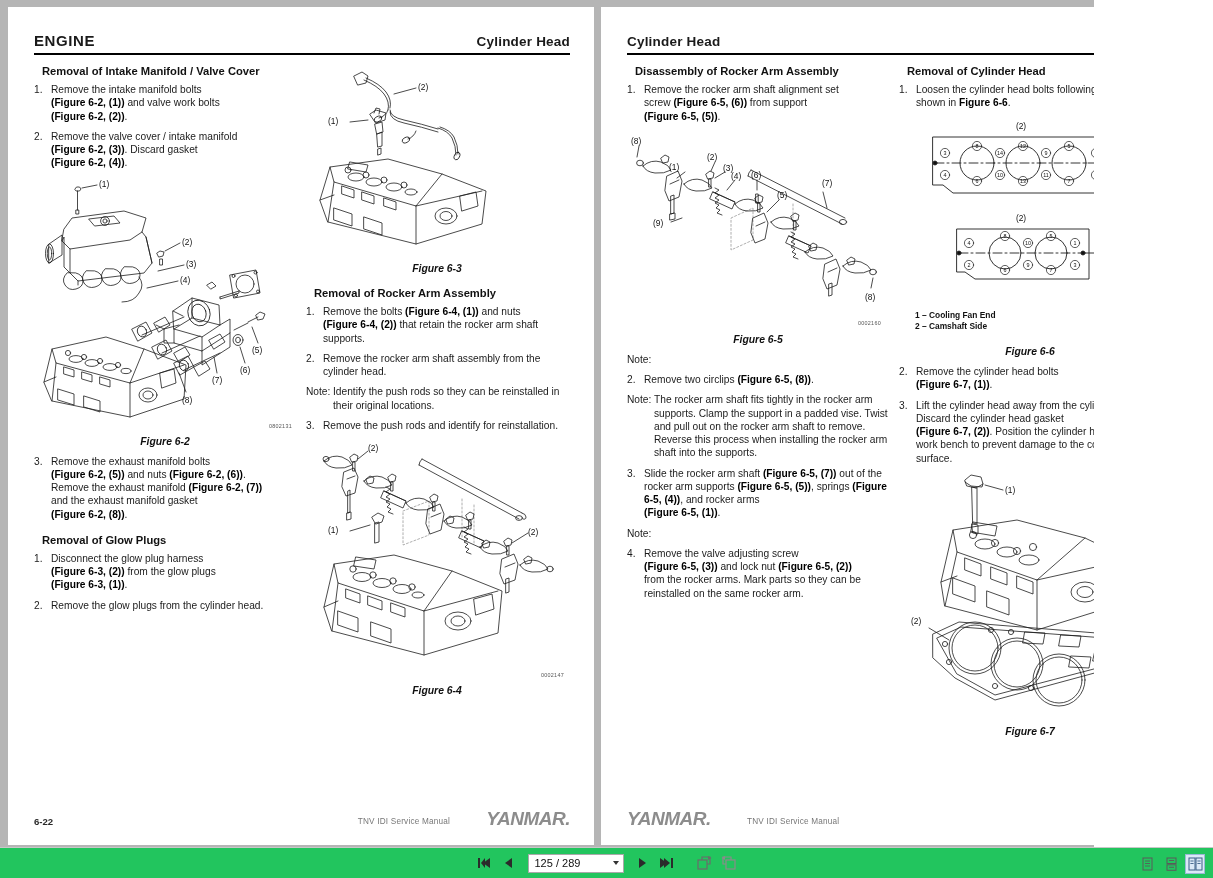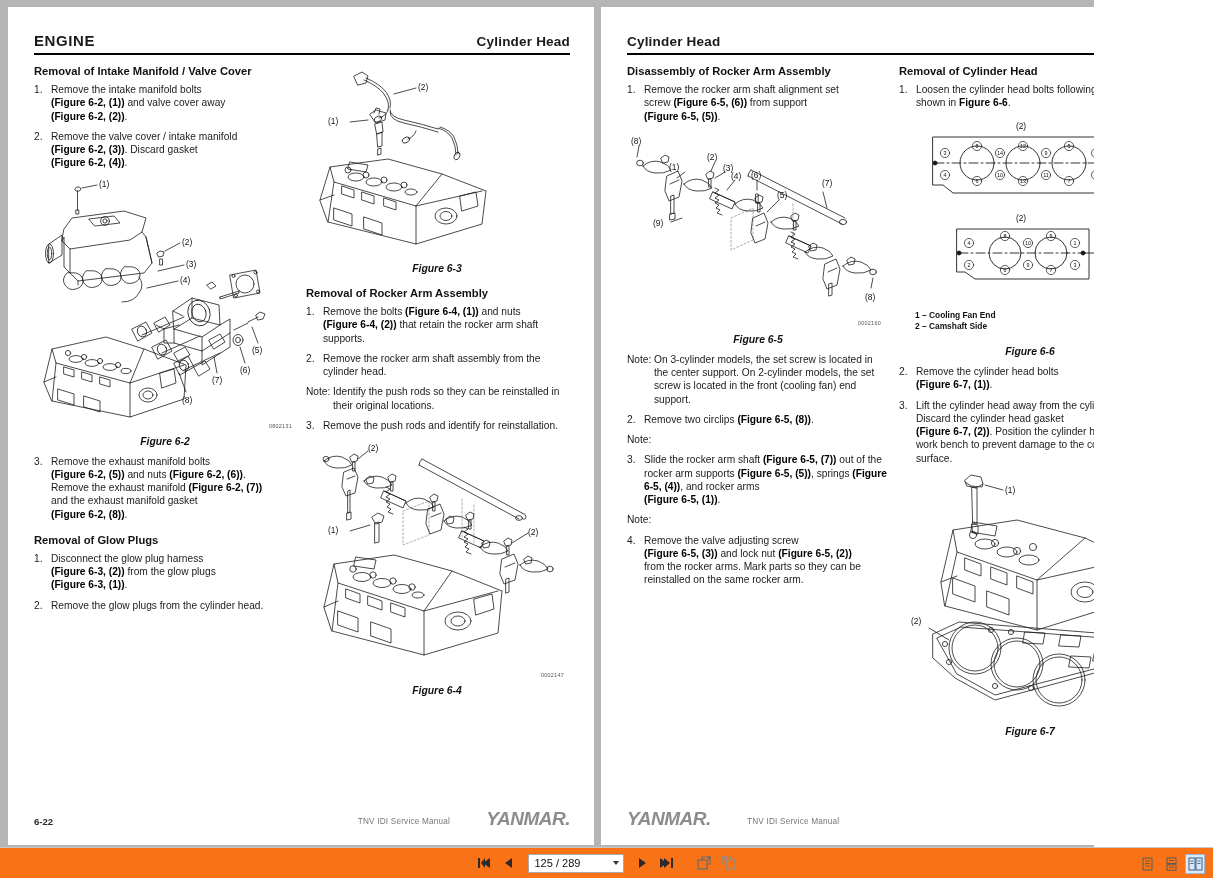--- a/index.html
+++ b/index.html
@@ -68,21 +68,21 @@
     top: 0;
     width: 262px;
   }
   .col.c1 { left: 0; }
   .col.c2 { left: 272px; }
 
   h3.sec {
     font-size: 11.2px;
     font-weight: bold;
     color: #111;
-    margin: 0 0 5px 0;
+    margin: 0 0 5px 8px;
     line-height: 1.25;
   }
   h3.sec.spaced { margin-top: 12px; }
 
   .step {
     display: flex;
     font-size: 10.2px;
     line-height: 1.30;
     color: #1b1b1b;
     margin-bottom: 7px;
@@ -153,21 +153,21 @@
   
   .foot-r .brand { left: 0; }
   .foot-r .manual { left: 120px; }
   .foot-r .folio { right: 0; }
 
   
   .toolbar {
     position: absolute;
     left: 0; top: 847px;
     width: 1213px; height: 31px;
-    background: #f97316;
+    background: #22c55e;
     border-top: 1px solid #c8c8c8;
     display: flex;
     align-items: center;
     justify-content: center;
   }
   .tb-center {
     display: flex;
     align-items: center;
     gap: 7px;
   }
@@ -236,21 +236,21 @@
         </div>
 
         <div class="cols">
 
           <div class="col c1">
 
             <h3 class="sec">Removal of Intake Manifold / Valve Cover</h3>
 
             <div class="step">
               <span class="num">1.</span>
-              <span class="txt"><span>Remove the intake manifold bolts</span><br><b>(Figure 6-2, (1))</b><span> and valve cover away</span><br><b>(Figure 6-2, (2))</b><span>.</span></span>
+              <span class="txt"><span>Remove the intake manifold bolts</span><br><b>(Figure 6-2, (1))</b><span> and valve work bolts</span><br><b>(Figure 6-2, (2))</b><span>.</span></span>
             </div>
 
             <div class="step">
               <span class="num">2.</span>
               <span class="txt"><span>Remove the valve cover / intake manifold</span><br><b>(Figure 6-2, (3))</b><span>. Discard gasket</span><br><b>(Figure 6-2, (4))</b><span>.</span></span>
             </div>
 
             <div class="figwrap">
               <div class="drawing">
                 <svg viewBox="0 0 262 245" xmlns="http://www.w3.org/2000/svg">
@@ -728,30 +728,30 @@
                     </g>
                   </g>
                 </svg>
               </div>
               <span class="partno" style="right:8px; bottom:19px;">0002160</span>
               <div class="figcap">Figure 6-5</div>
             </div>
 
             <div class="step">
               <span class="num note">Note:</span>
-              <span class="txt">On 3-cylinder models, the set screw is located in the center support. On 2-cylinder models, the set screw is located in the front (cooling fan) end support.</span>
             </div>
 
             <div class="step">
               <span class="num">2.</span>
               <span class="txt"><span>Remove two circlips </span><b>(Figure 6-5, (8))</b><span>.</span></span>
             </div>
 
             <div class="step">
               <span class="num note">Note:</span>
+              <span class="txt">The rocker arm shaft fits tightly in the rocker arm supports. Clamp the support in a padded vise. Twist and pull out on the rocker arm shaft to remove. Reverse this process when installing the rocker arm shaft into the supports.</span>
             </div>
 
             <div class="step">
               <span class="num">3.</span>
               <span class="txt"><span>Slide the rocker arm shaft </span><b>(Figure 6-5, (7))</b><span> out of the rocker arm supports </span><b>(Figure 6-5, (5))</b><span>, springs </span><b>(Figure 6-5, (4))</b><span>, and rocker arms</span><br><b>(Figure 6-5, (1))</b><span>.</span></span>
             </div>
 
             <div class="step">
               <span class="num note">Note:</span>
             </div>

